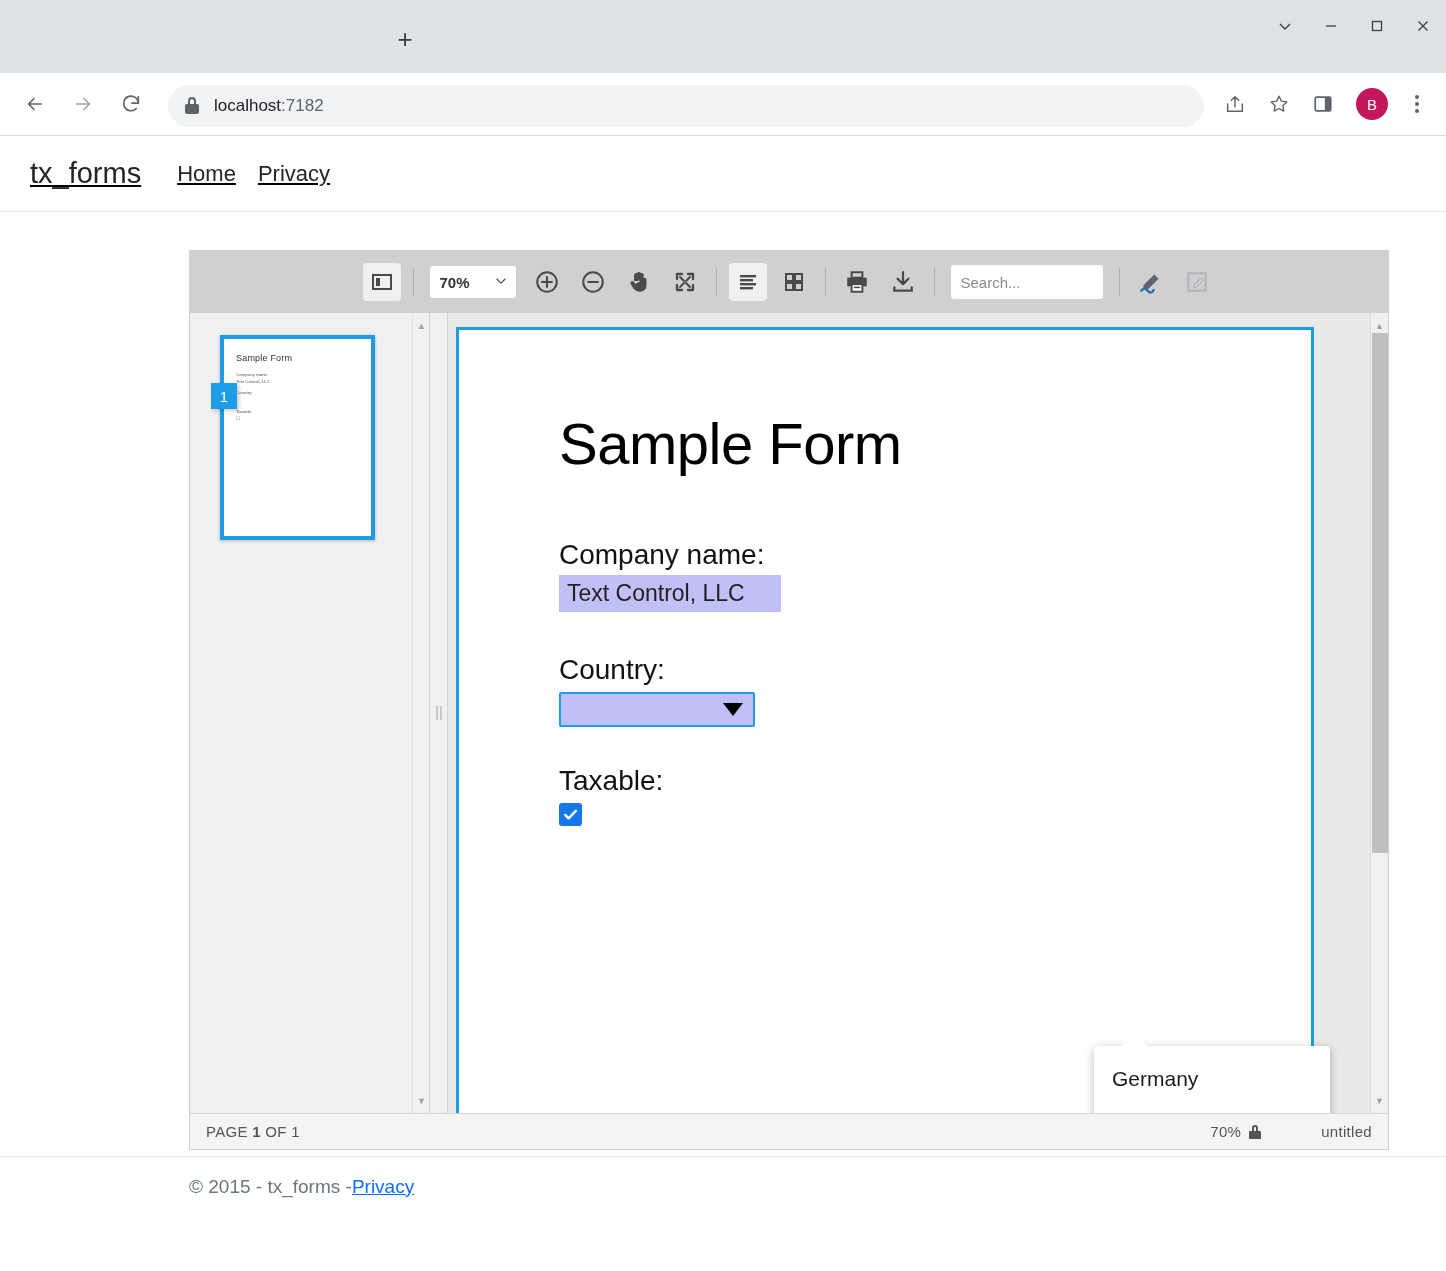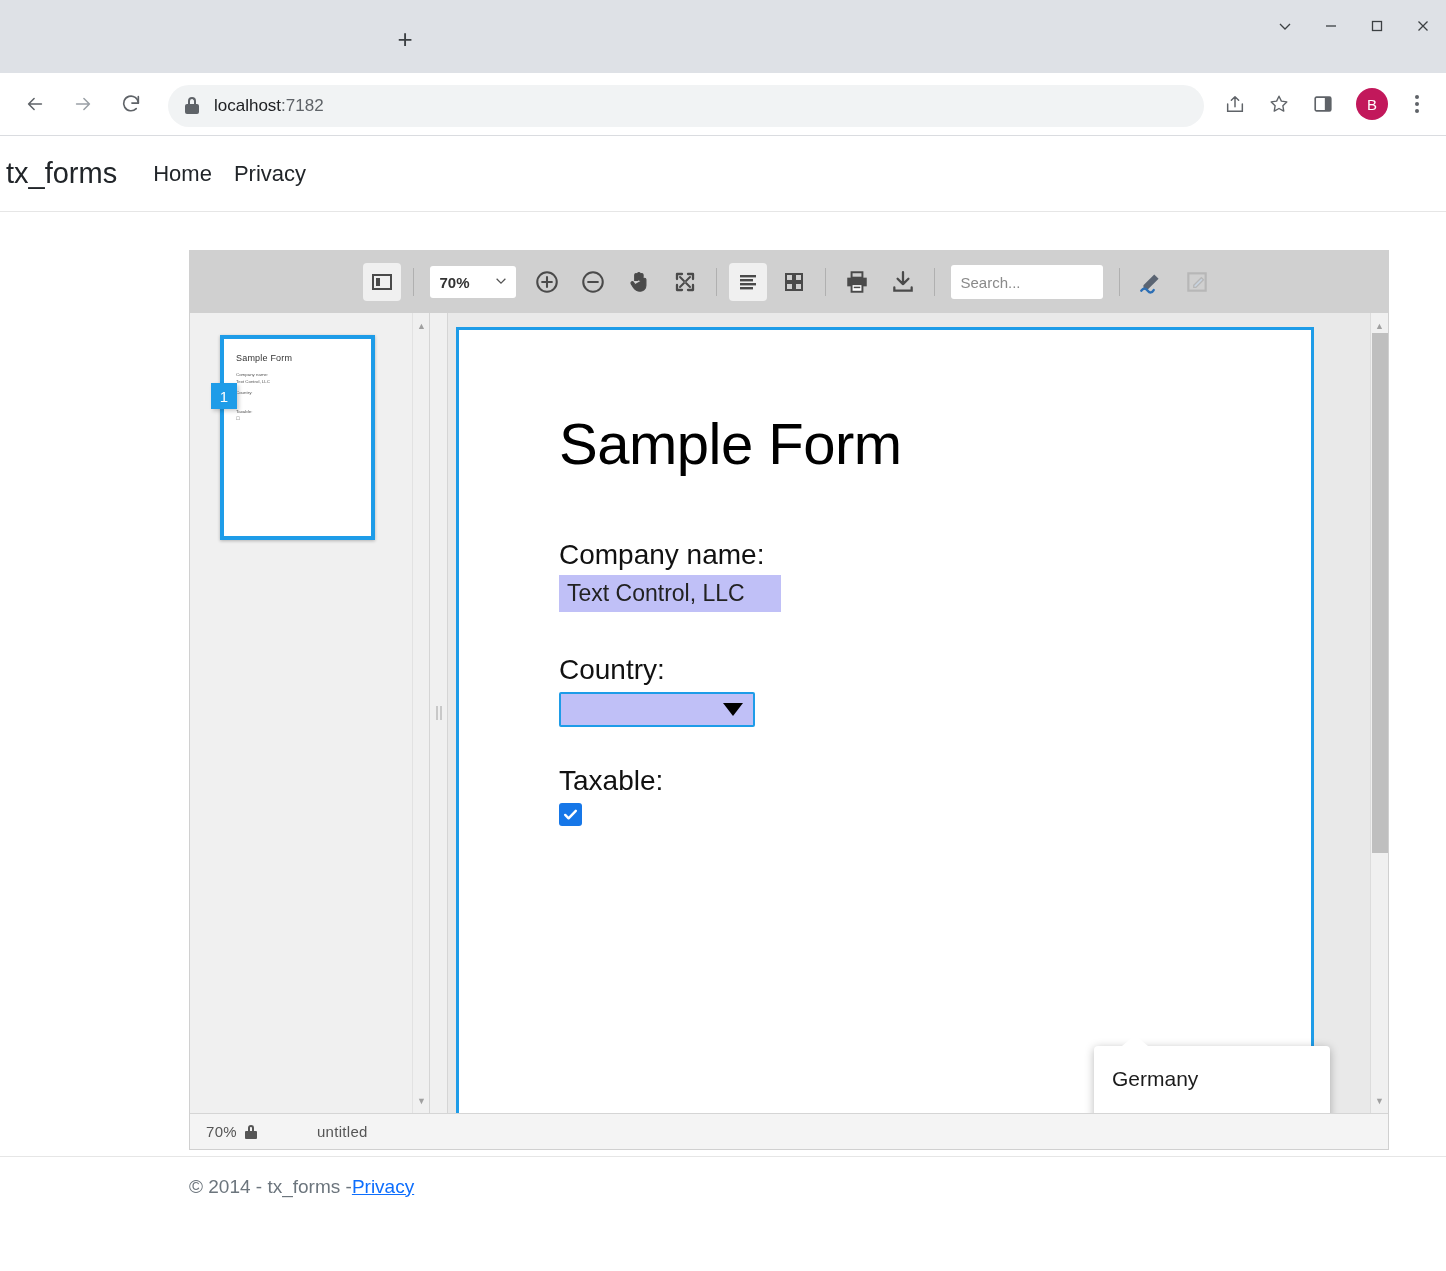--- a/index.html
+++ b/index.html
@@ -125,22 +125,23 @@
   
   .page-body {
     height: 1271px - 136px;
     background: #ffffff;
     position: relative;
   }
   .navbar {
     height: 76px;
     display: flex;
     align-items: center;
-    padding: 0 6px;
+    padding: 0 30px;
     border-bottom: 1px solid #e6e6e6;
+    text-decoration: underline;
   }
   .brand { font-size: 29px; color: #212529; font-weight: 400; margin-right: 36px; }
   .nav-link { font-size: 22px; color: #212529; margin-right: 22px; }
 
   
   .viewer {
     position: absolute;
     left: 189px; top: 114px;
     width: 1200px; height: 900px;
     background: #fff;
@@ -612,26 +613,27 @@
 
         <div class="doc-scrollbar">
           <div class="sb-arrow up">▲</div>
           <div class="doc-thumb"></div>
           <div class="sb-arrow down">▼</div>
         </div>
       </div>
     </div>
 
     <div class="statusbar">
+      <div class="status-left"><span>PAGE </span><b>1</b><span> OF </span><span>1</span></div>
       <div class="status-zoom">70%</div>
       <div class="status-lock">
           <span class="s"></span>
           <span class="b"></span>
         </div>
       <div>untitled</div>
     </div>
   </div>
 
   <div class="footer">
-    <span>© 2014 - tx_forms - </span>
+    <span>© 2015 - tx_forms - </span>
       <a>Privacy</a>
   </div>
 </div>
 
 </body></html>

